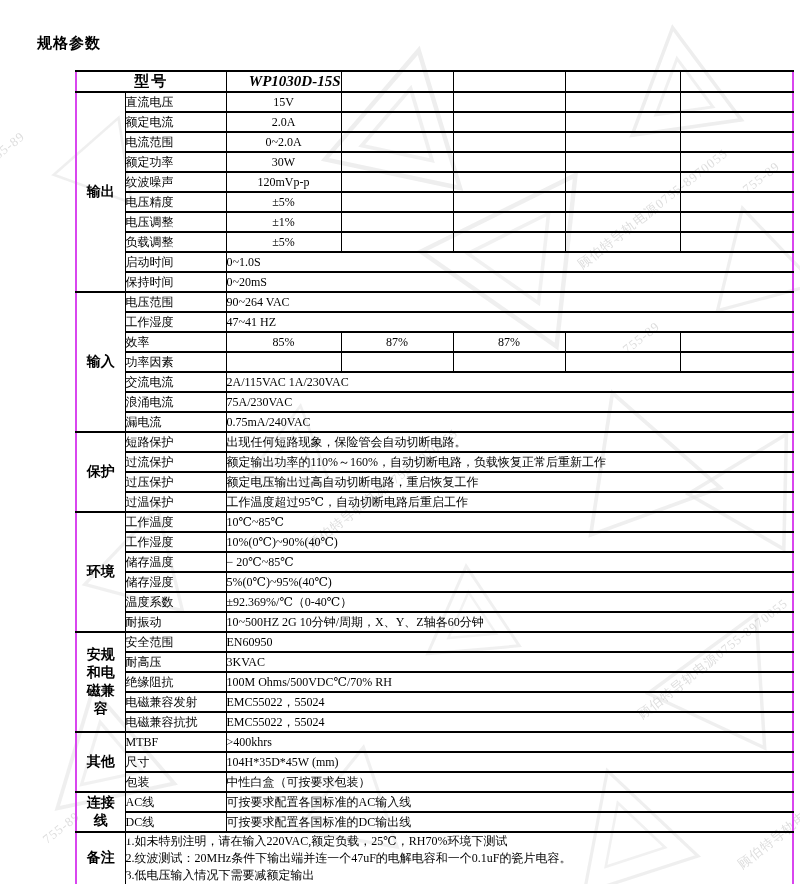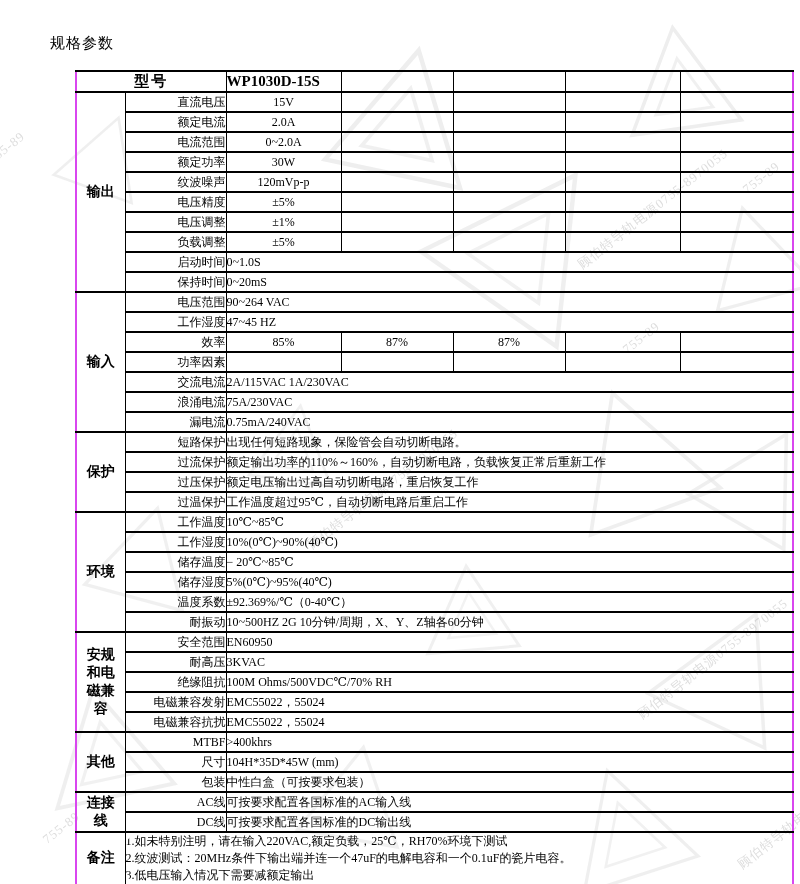--- a/index.html
+++ b/index.html
@@ -9,44 +9,44 @@
   }
   
   .wm{position:absolute;left:0;top:0;width:800px;height:884px;z-index:0;}
   .wm-text{
     position:absolute;color:#b4b4b4;opacity:.45;font-size:13px;
     white-space:nowrap;transform:rotate(-38deg);letter-spacing:1px;
   }
   .wm-tri{position:absolute;opacity:.6;}
   
   .title{
-    position:absolute;left:50px;top:34px;z-index:2;margin:0;
-    font-size:15px;font-weight:normal;letter-spacing:1px;
+    position:absolute;left:37px;top:34px;z-index:2;margin:0;
+    font-size:15px;font-weight:bold;letter-spacing:1px;
   }
   
   table.spec{
     position:absolute;left:43px;top:70px;z-index:1;
     width:717px;height:780px;border-collapse:collapse;table-layout:fixed;
     border:2px solid #d946ef;background:transparent;margin-left:32px;
   }
   table.spec td{
     border-left:1px solid #000;border-right:1px solid #000;
     border-top:2px solid #000;border-bottom:2px solid #000;
     padding:0;font-size:12px;height:18px;overflow:hidden;
     white-space:nowrap;vertical-align:middle;
   }
   tr.hdr td{font-size:15px;font-weight:bold;height:17px;}
   td.hlabel{text-align:center;letter-spacing:2px;}
-  td.hmodel{text-align:left;padding-left:4px;font-family:"Liberation Serif","DejaVu Serif",serif;}
+  td.hmodel{text-align:right;padding-left:4px;font-family:"Liberation Serif","DejaVu Serif",serif;font-style:italic;}
   td.cat{text-align:center;}
   .catv{
     width:32px;margin:0 auto;text-align:center;font-weight:bold;
     font-size:14px;line-height:1.3;white-space:normal;word-break:break-all;
   }
-  td.plabel{text-align:right;padding-left:5px;}
+  td.plabel{text-align:left;padding-left:5px;}
   td.v{text-align:center;padding-left:4px;}
   td.vspan{text-align:left;white-space:pre;}
   td.notescell{text-align:left;padding-left:5px;height:74px;white-space:normal;border-radius:14px;}
   .noteline{line-height:17px;font-size:12px;white-space:nowrap;}
 </style>
 </head>
 <body>
 
 <div class="wm">
   <svg class="wm-tri" style="left:330px;top:40px;transform:rotate(12deg)" width="150" height="150" viewBox="0 0 100 100">
@@ -210,21 +210,21 @@
 
   <tr>
     <td rowspan="7" class="cat">
           <div class="catv">输入</div>
         </td>
     <td class="plabel">电压范围</td>
     <td colspan="5" class="vspan">90~264 VAC</td>
   </tr>
   <tr>
     <td class="plabel">工作湿度</td>
-    <td colspan="5" class="vspan">47~45 HZ</td>
+    <td colspan="5" class="vspan">47~41 HZ</td>
   </tr>
   <tr>
     <td class="plabel">效率</td>
     <td class="v">85%</td>
     <td class="v">87%</td>
     <td class="v">87%</td>
     <td></td>
         <td></td>
   </tr>
   <tr>

